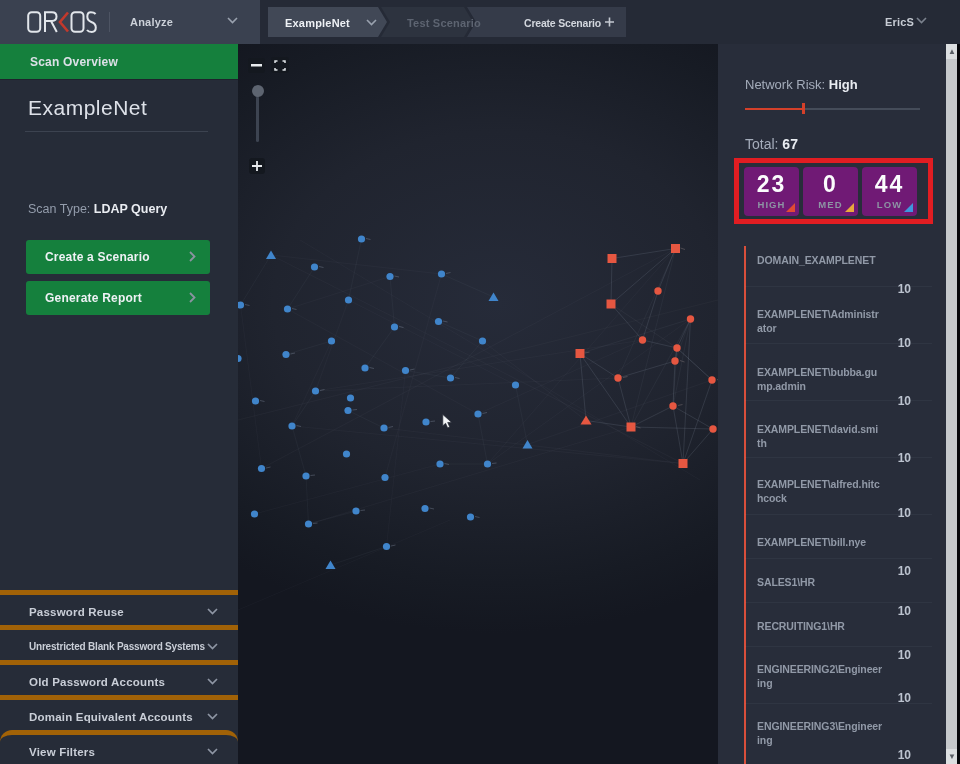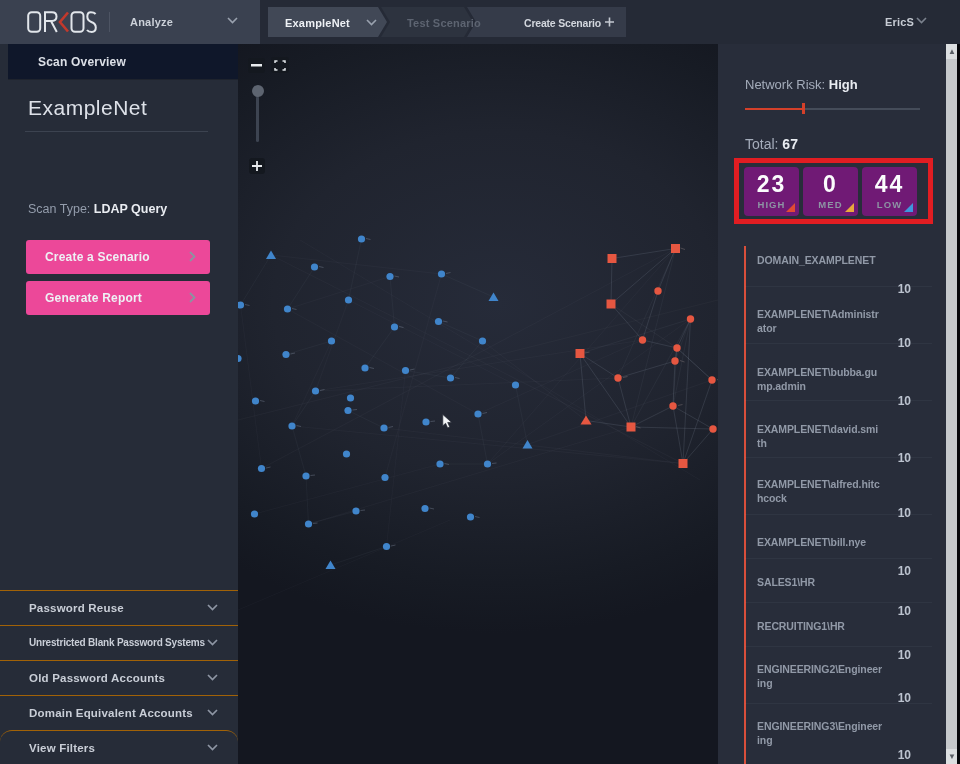--- a/index.html
+++ b/index.html
@@ -11,32 +11,32 @@
 #header { position:absolute; left:0; top:0; width:960px; height:44px; background:#252a36; }
 #header-left { position:absolute; left:0; top:0; width:260px; height:44px; background:#3a4150; }
 #logo-sep { position:absolute; left:109px; top:12px; width:1px; height:20px; background:#4d5463; }
 #analyze { position:absolute; left:130px; top:16px; font-size:11px; font-weight:700; color:#ccd1d9; letter-spacing:0.2px; }
 #analyze-chev { position:absolute; left:227px; top:17px; }
 #erics { position:absolute; left:885px; top:16px; font-size:11px; font-weight:700; color:#c7ccd4; letter-spacing:0.2px; }
 #erics-chev { position:absolute; left:916px; top:17px; }
 
 
 #sidebar { position:absolute; left:0; top:44px; width:238px; height:720px; background:#262c38; }
-#so-head { position:absolute; left:0; top:0; width:271px; height:36px; background:#0f172a; border-bottom:1px solid #1e232d;margin-left:8px; }
+#so-head { position:absolute; left:0; top:0; width:271px; height:36px; background:#15803d; border-bottom:1px solid #1e232d; }
 #so-head .t { position:absolute; left:30px; top:11px; font-size:12px; font-weight:700; color:#dce0e7; letter-spacing:0.2px; }
 #sb-title { position:absolute; left:28px; top:52px; font-size:21px; font-weight:400; color:#dde1e8; letter-spacing:0.5px; }
 #sb-hr { position:absolute; left:25px; top:87px; width:183px; height:1px; background:#3c4350; }
 .sb-label { font-size:12.5px; color:#949dac; }
 .sb-label b { color:#e9ecf1; font-weight:700; }
 #sb-date { position:absolute; left:28px; top:107px; width:185px; line-height:19px; }
 #sb-type { position:absolute; left:28px; top:158px; }
-.sb-btn { position:absolute; left:26px; width:184px; height:34px; background:#ec4899; border-radius:3px; }
+.sb-btn { position:absolute; left:26px; width:184px; height:34px; background:#15803d; border-radius:3px; }
 .sb-btn .t { position:absolute; left:19px; top:10px; font-size:12px; font-weight:700; color:#eef1f5; letter-spacing:0.2px; }
 .sb-btn .c { position:absolute; right:14px; top:11px; }
-.acc { position:absolute; left:0; width:238px; height:35px; border-top:1px solid #a16207; }
+.acc { position:absolute; left:0; width:238px; height:35px; border-top:5px solid #a16207; }
 .acc .t { position:absolute; left:29px; top:11px; font-size:11.5px; white-space:nowrap; font-weight:700; color:#c9ced7; letter-spacing:0.2px; }
 .acc .c { position:absolute; right:20px; top:13px; }
 
 
 #rpanel { position:absolute; left:718px; top:44px; width:228px; height:720px; background:#282d3a; }
 .rp-label { font-size:13px; color:#a5adbb; }
 .rp-label b { color:#e9ecf1; font-weight:700; }
 #nr { position:absolute; left:27px; top:33px; }
 #slider { position:absolute; left:27px; top:64px; width:175px; }
 #slider .red { position:absolute; left:0; top:0; width:58px; height:2px; background:#d4402a; }

